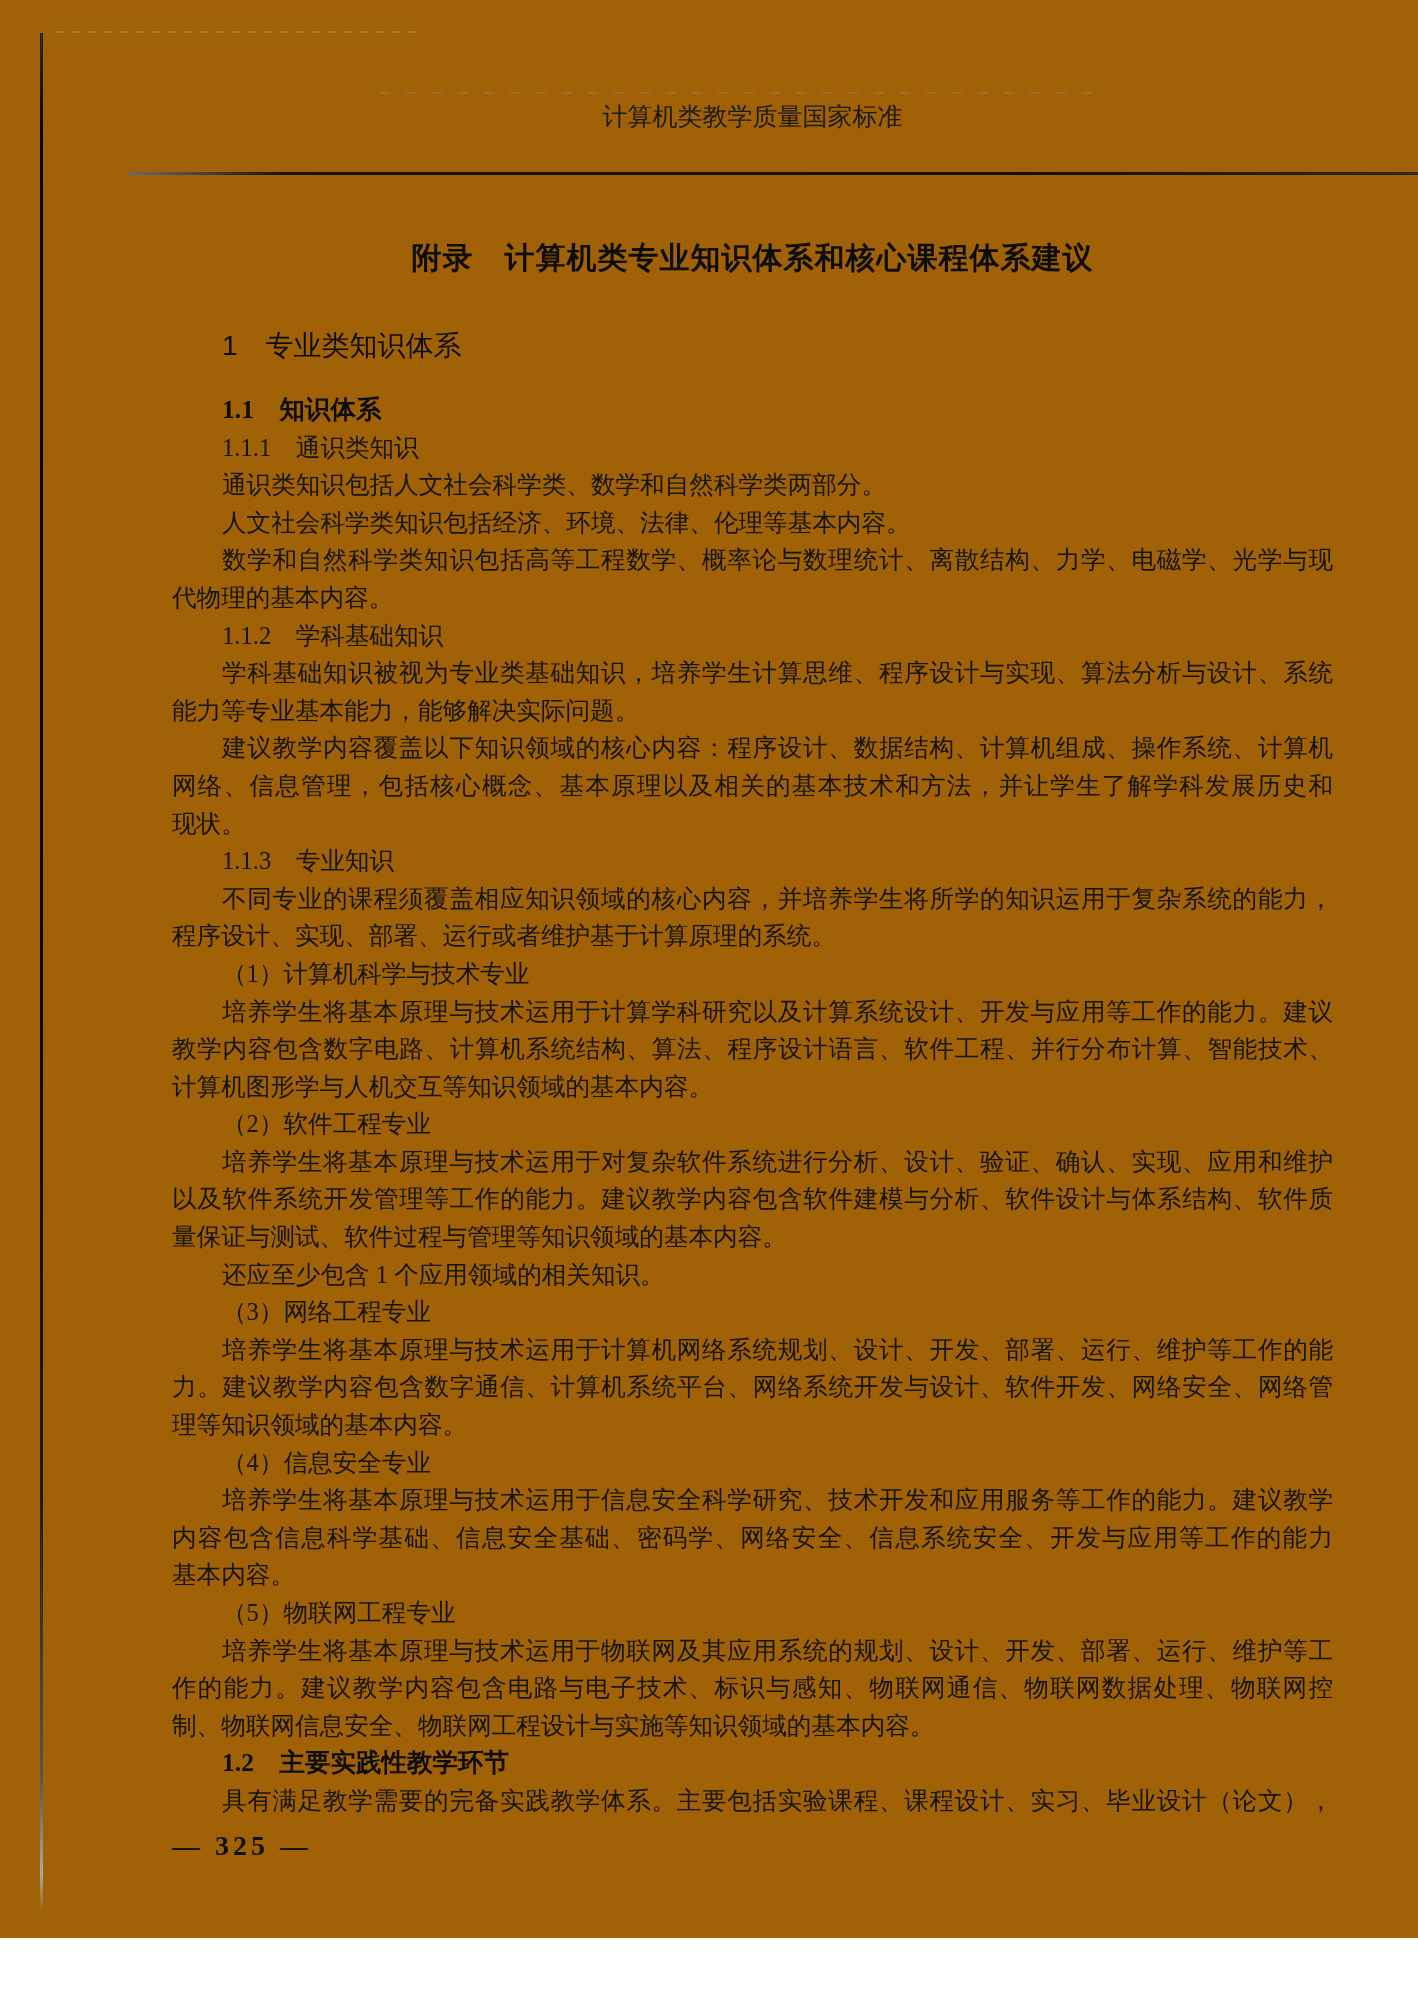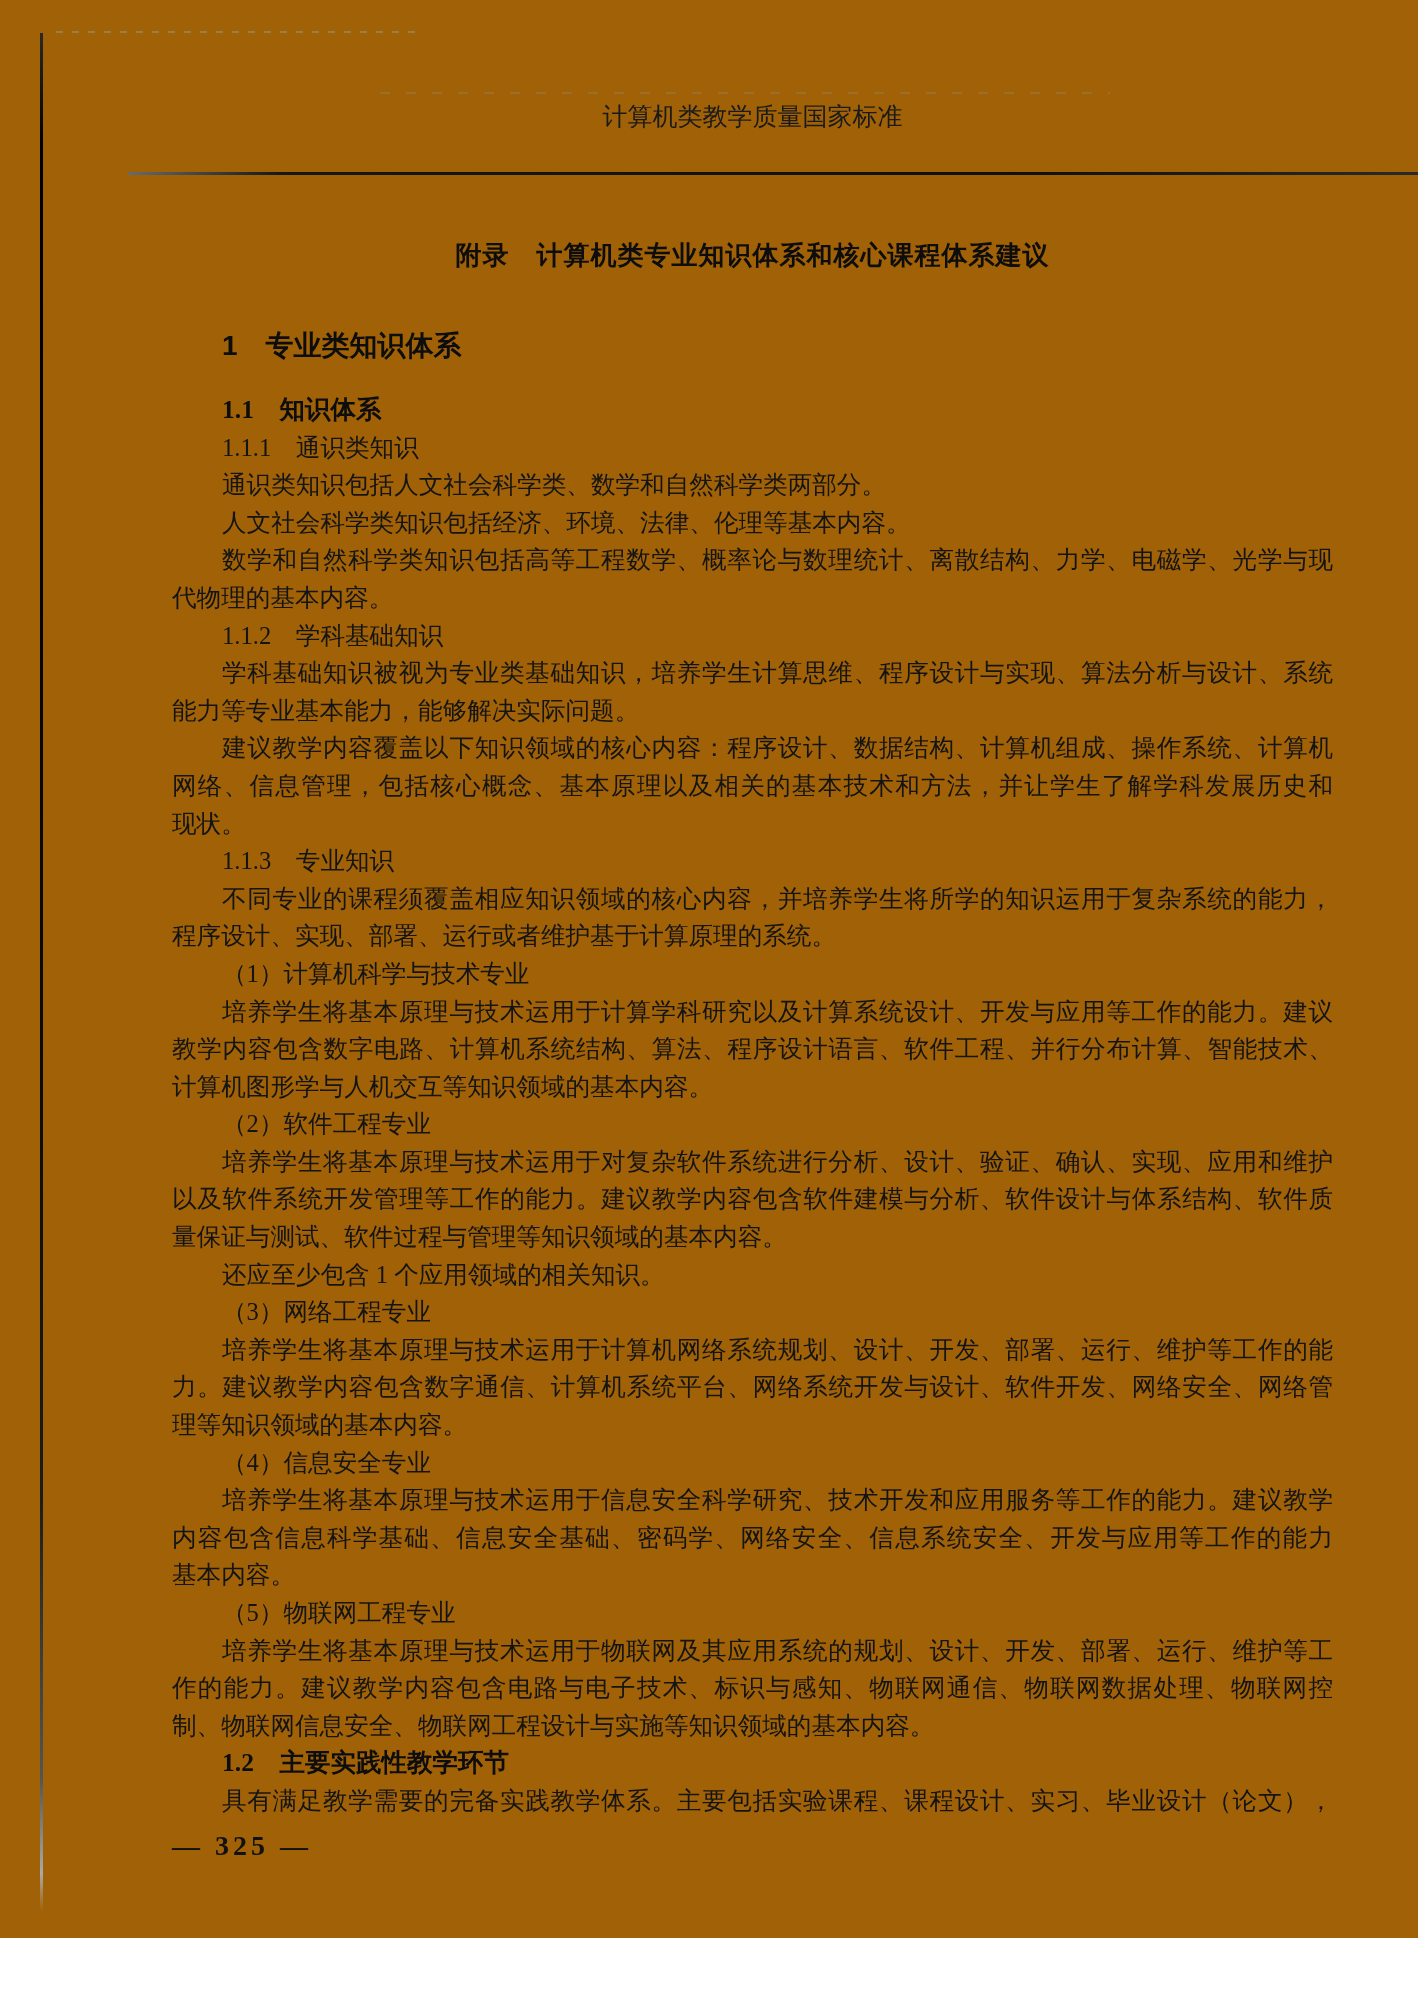--- a/index.html
+++ b/index.html
@@ -34,26 +34,26 @@
   .running-header {
     position: absolute; left: 172px; top: 100px; width: 1161px;
     text-align: center; font-size: 25px; color: #1a1a1a;
   }
   .header-rule {
     position: absolute; left: 128px; top: 172px; width: 1290px; height: 3px;
     background: linear-gradient(90deg,#6a6a6a 0%,#161616 12%,#101010 70%,#2a2a2a 100%);
   }
   .appendix-title {
     position: absolute; left: 172px; top: 238px; width: 1161px;
-    text-align: center; font-size: 26px; font-weight: 700; letter-spacing: 1px;
+    text-align: center; font-size: 30px; font-weight: 700; letter-spacing: 1px;
     font-family: "Liberation Sans", "DejaVu Sans", sans-serif; color: #0d0d0d;
   }
   .section-1 {
     position: absolute; left: 222px; top: 327px;
-    font-size: 28px; font-weight: 700;
+    font-size: 28px; font-weight: 400;
     font-family: "Liberation Sans", "DejaVu Sans", sans-serif; color: #0d0d0d;
   }
   .lines {
     position: absolute; left: 172px; top: 391px; width: 1161px;
     font-size: 24.6px; line-height: 37.6px; color: #141414;
   }
   .ln { height: 37.6px; overflow: hidden; text-align: left; }
   .ln.ind { text-indent: 50px; }
   .ln.j { text-align: justify; text-align-last: justify; }
   .ln.b {

